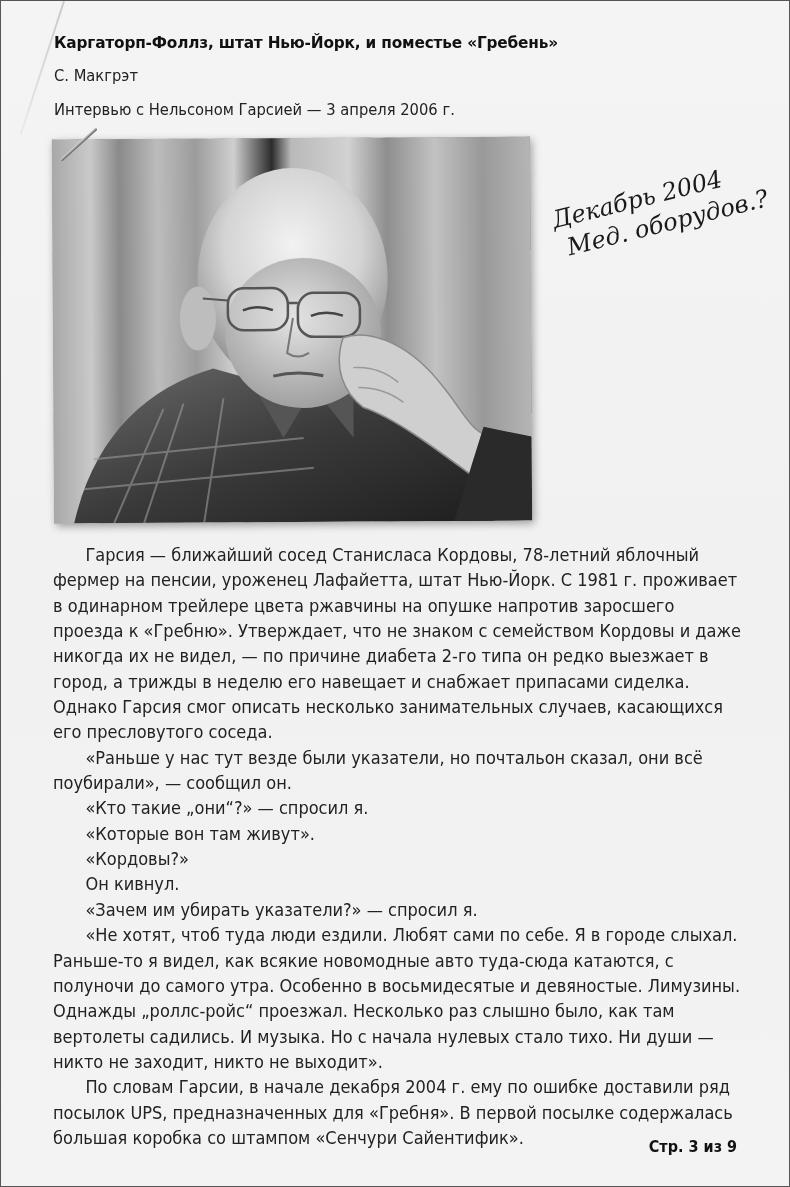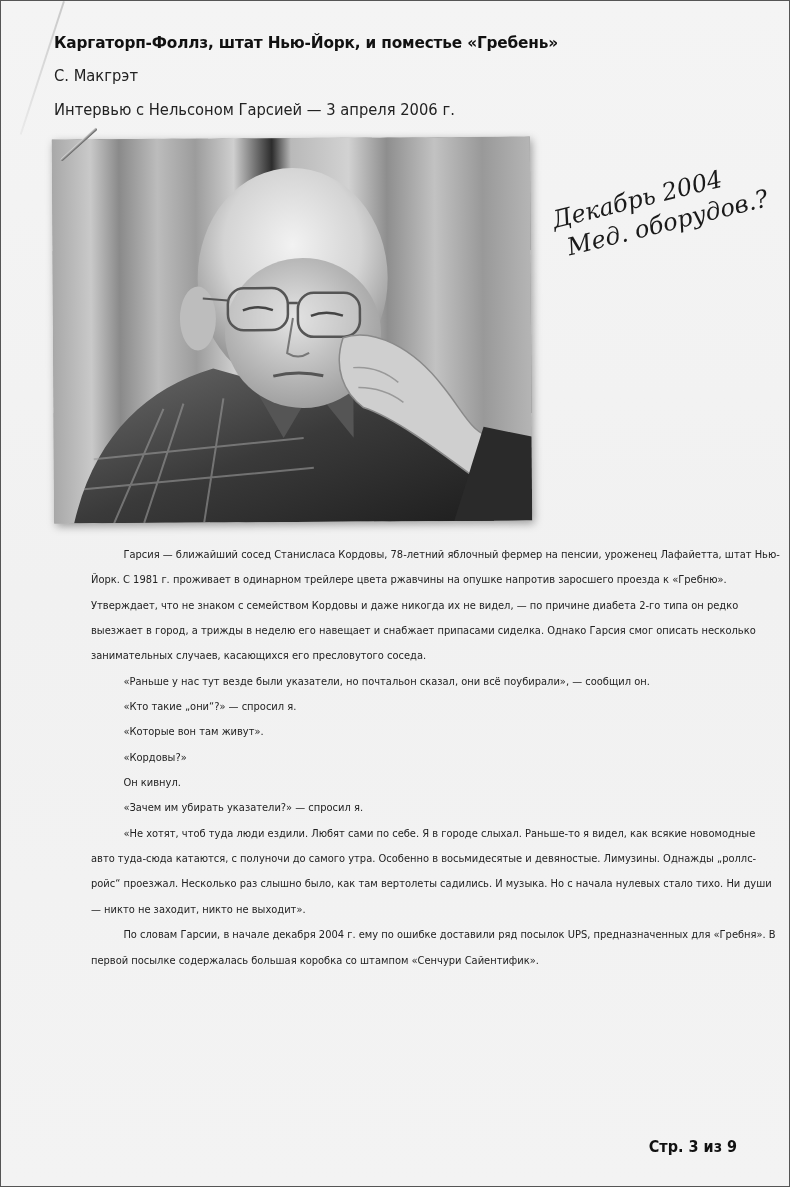--- a/index.html
+++ b/index.html
@@ -56,21 +56,21 @@
     position: absolute; left: 548px; top: 205px; width: 220px;
     font-family: "DejaVu Serif", serif; font-style: italic;
     font-size: 24px; line-height: 30px; color: #1a1a1a;
     transform: rotate(-14deg); transform-origin: left top;
   }
   .handwriting div:nth-child(2) { margin-left: 8px; }
 
   .body {
     position: absolute; left: 52px; top: 541px; width: 690px;
     font-family: "DejaVu Sans", sans-serif;
-    font-size: 11px; line-height: 25.35px; color: #222; margin-left: 38px;
+    font-size: 18px; line-height: 25.35px; color: #222;
   }
   .body p { margin: 0; text-indent: 36px; transform: scaleX(0.9); transform-origin: left; width: 111%; }
   .footer {
     position: absolute; right: 52px; top: 1136px;
     font-family: "DejaVu Sans", sans-serif;
     font-weight: bold; font-size: 16px; color: #111;
     transform: scaleX(0.9); transform-origin: right;
   }
 </style>
 </head>

